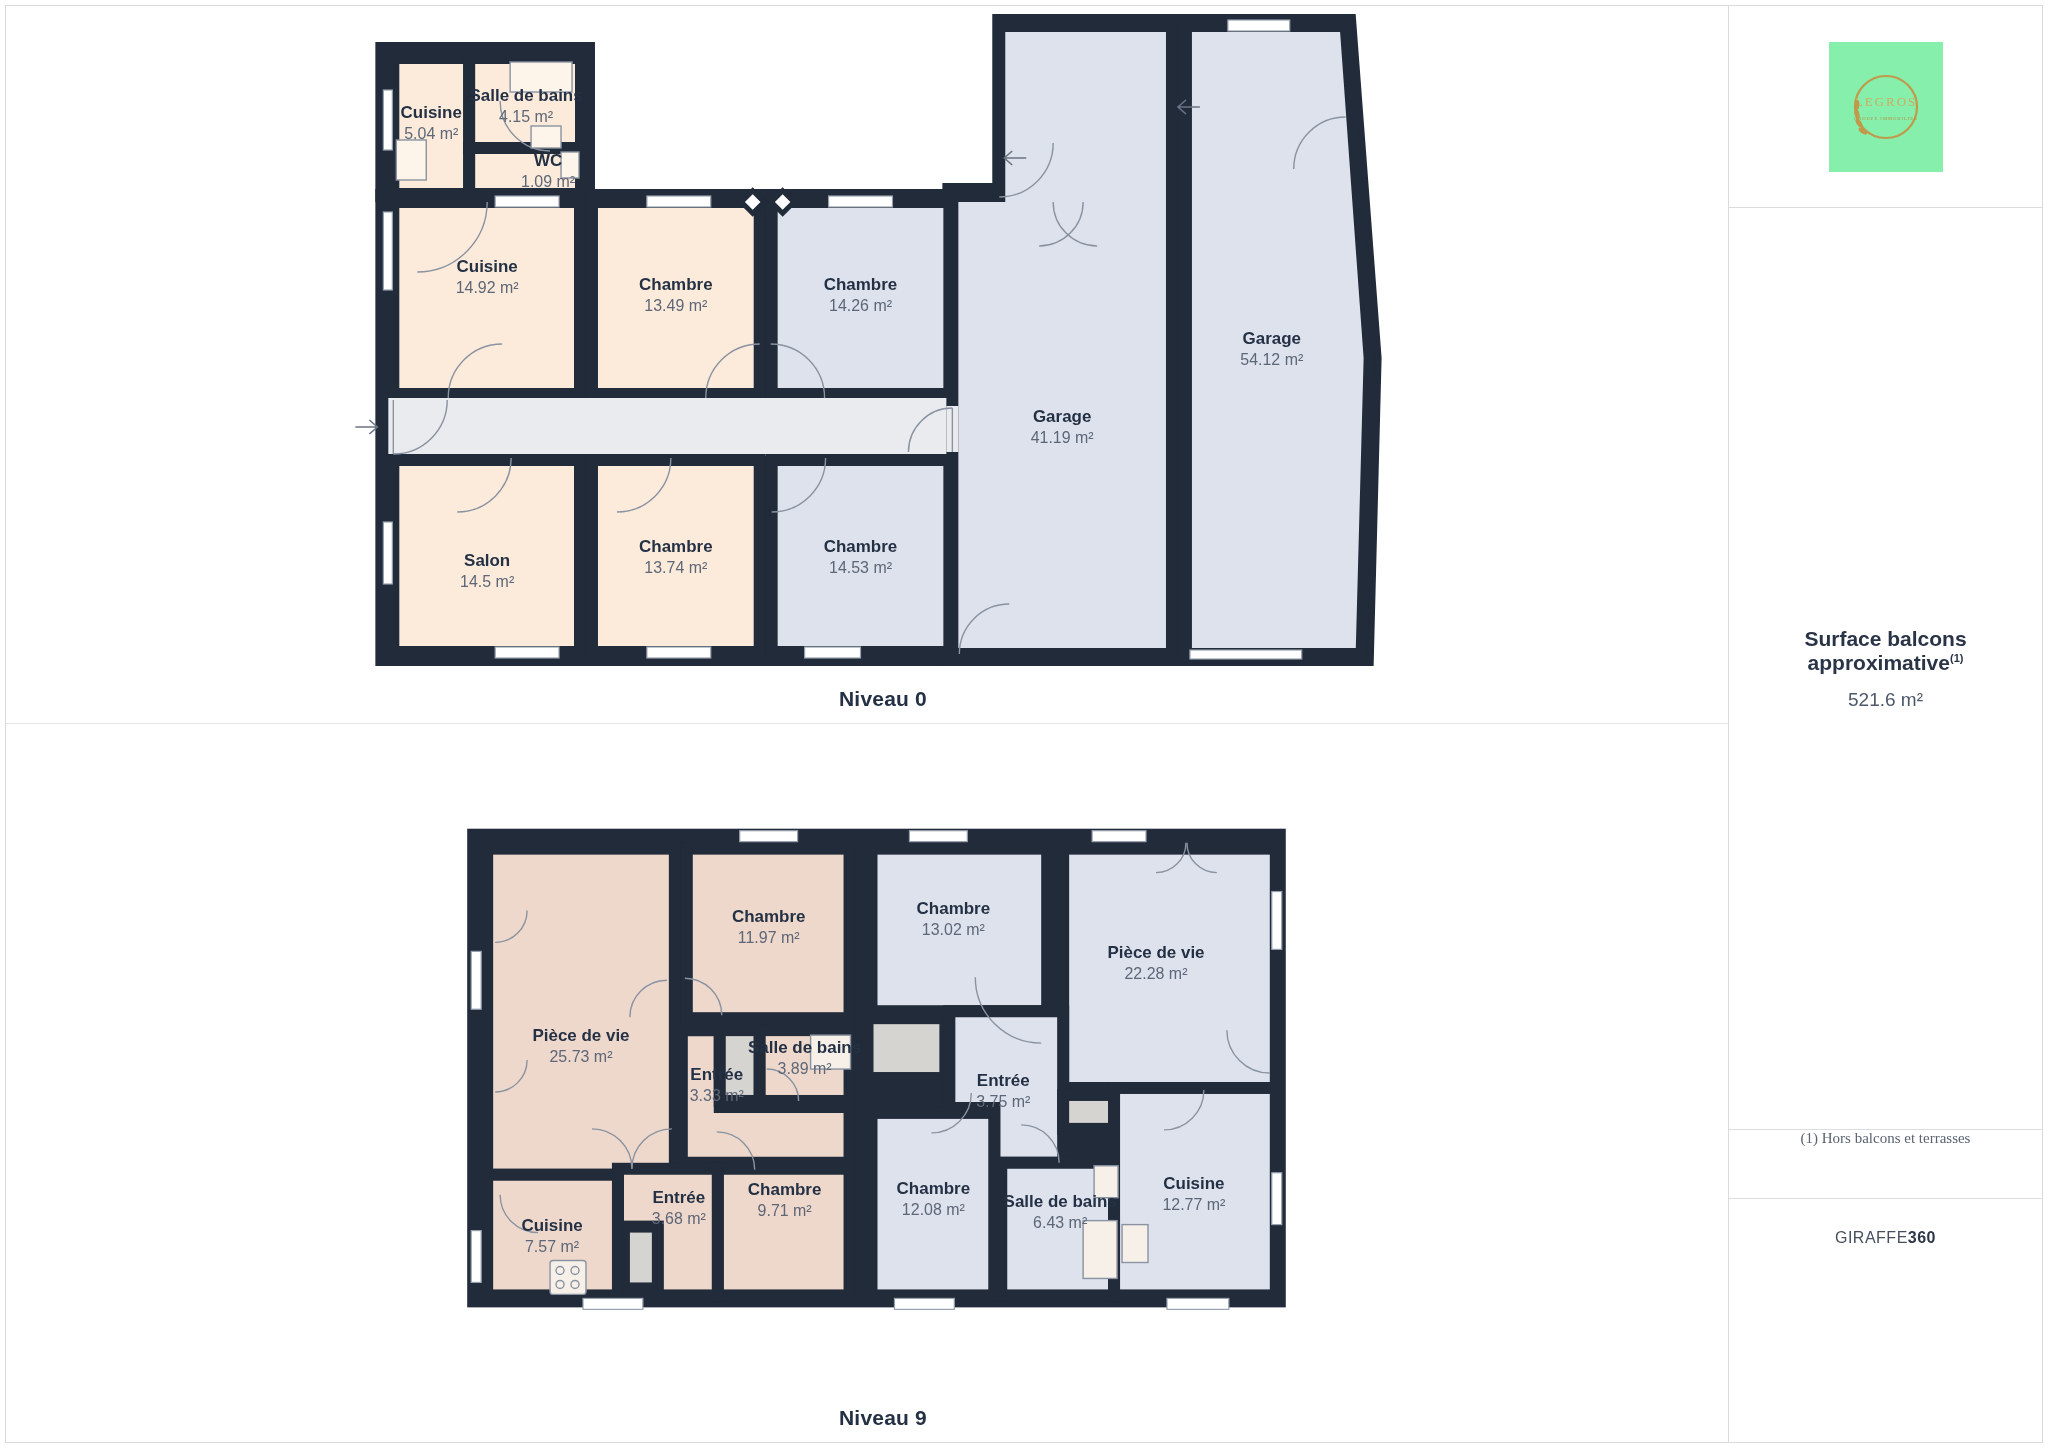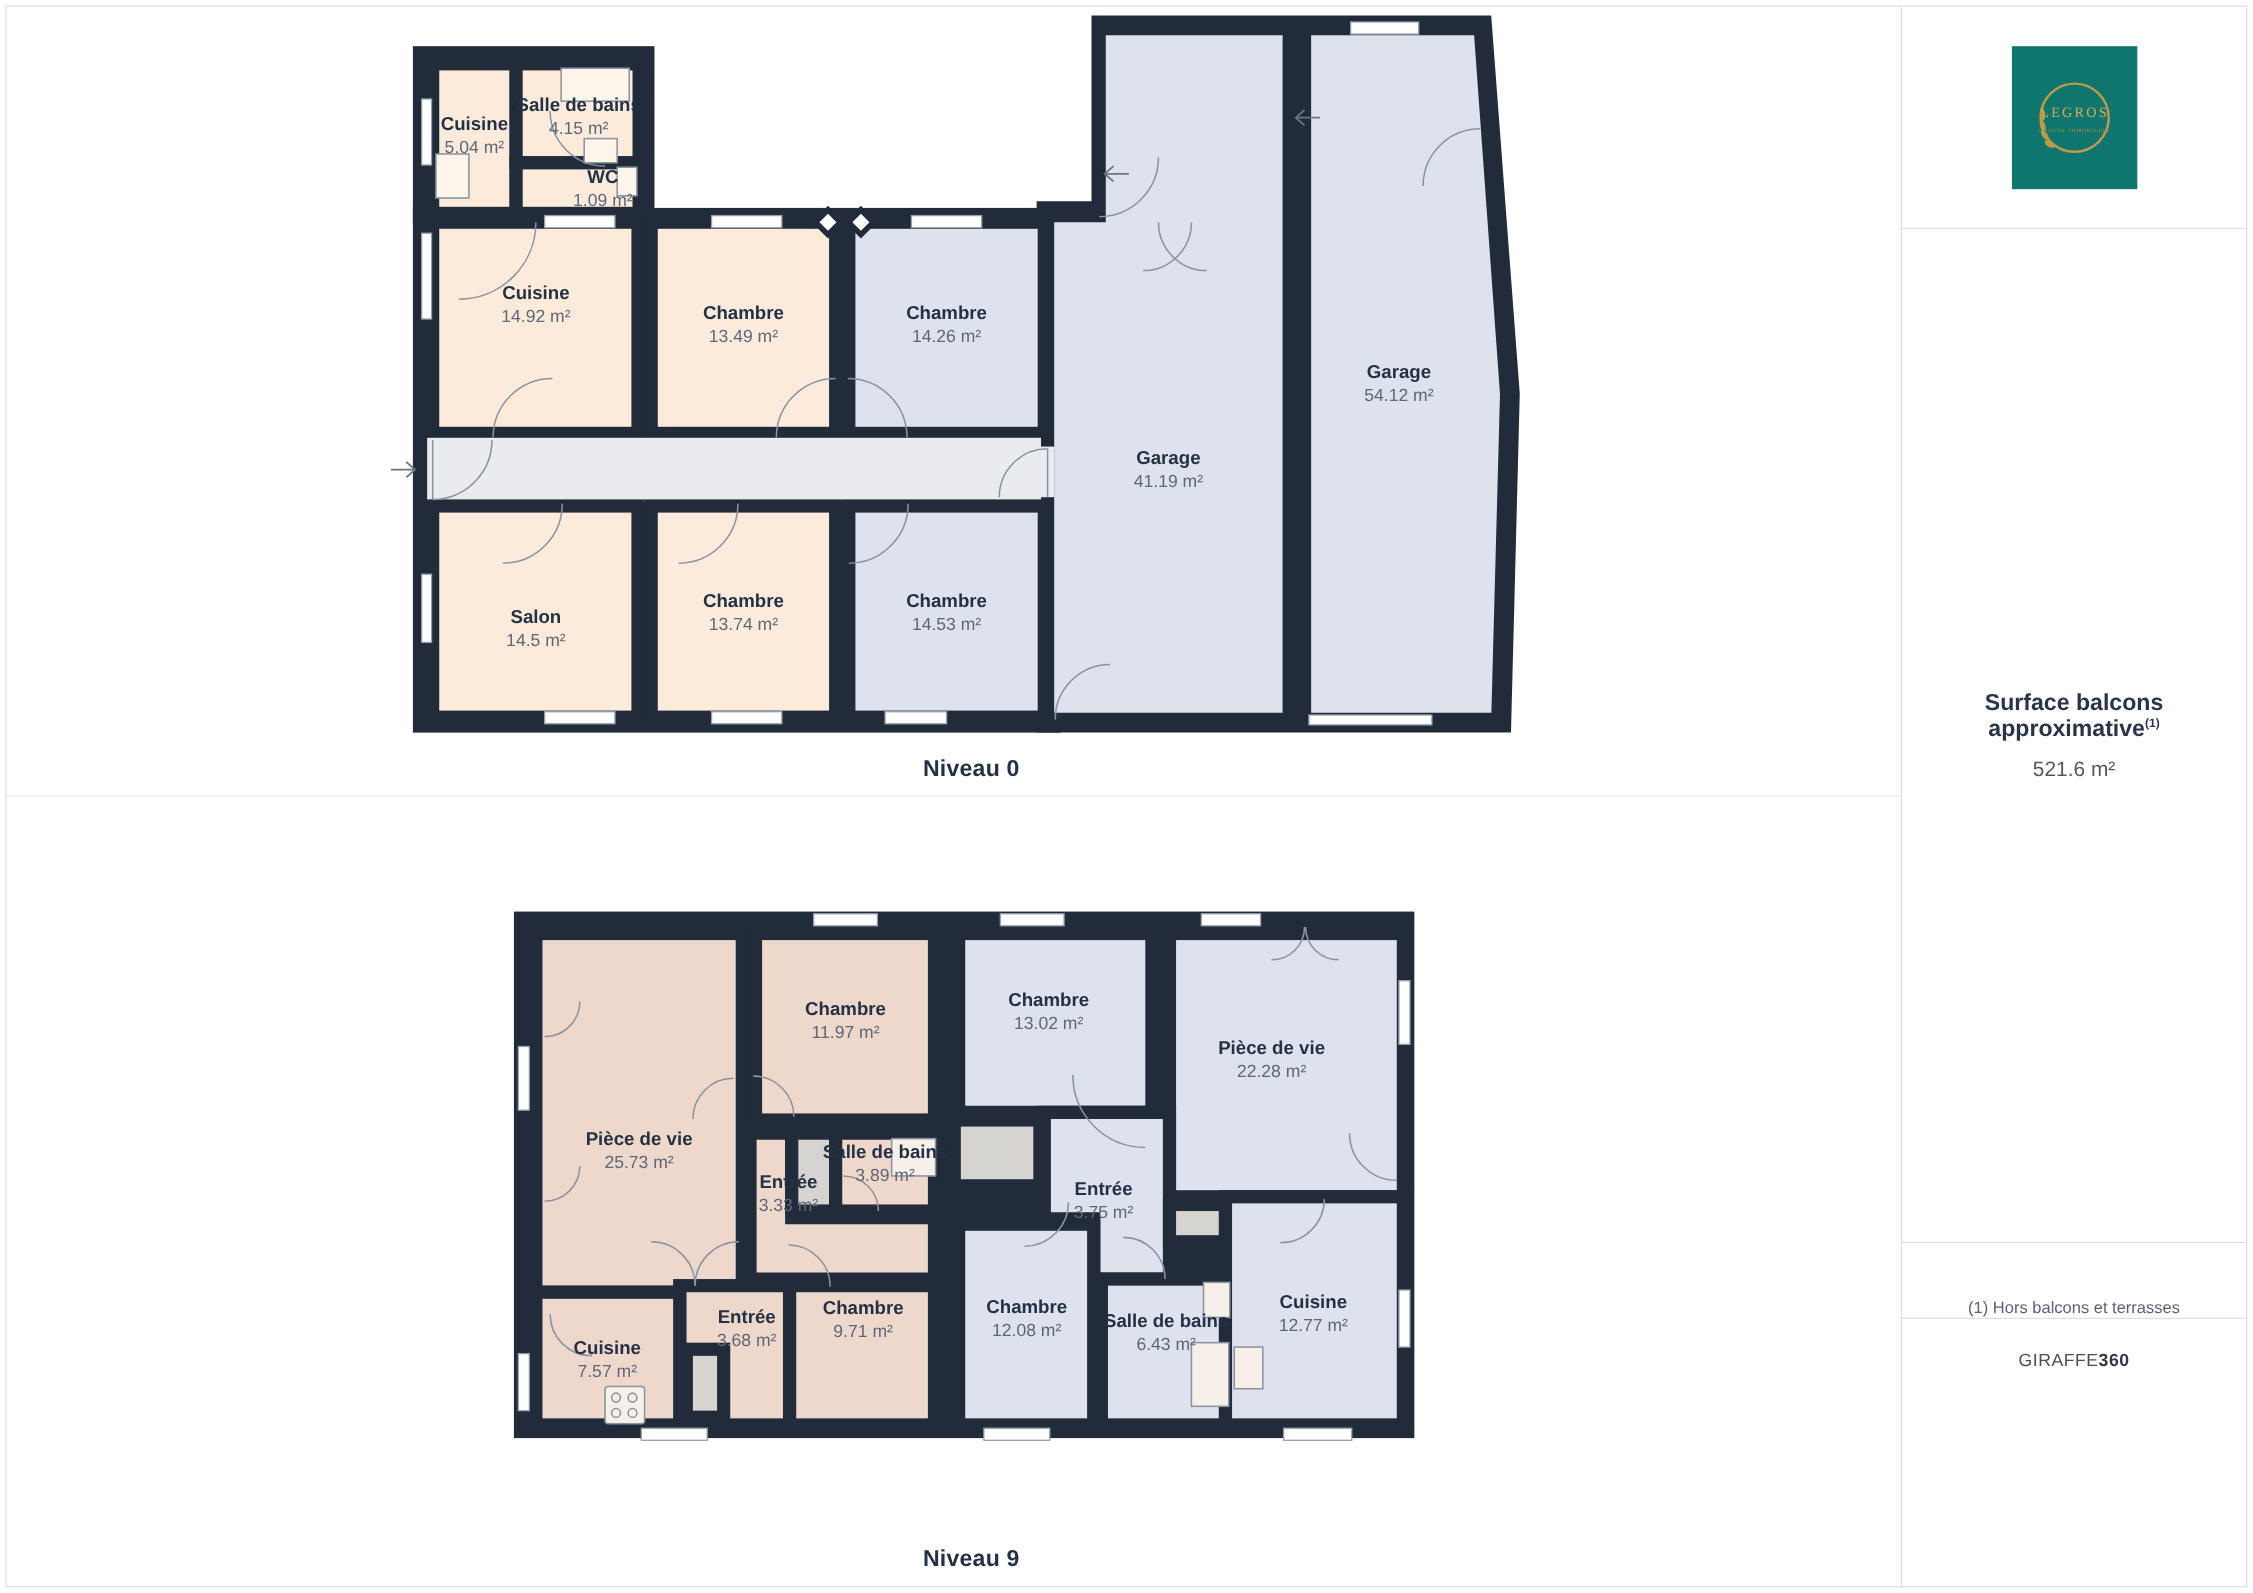--- a/index.html
+++ b/index.html
@@ -15,26 +15,26 @@
   .floor-section svg{position:absolute; left:0; top:0; width:100%; height:100%;}
   .floor-label{
     position:absolute; bottom:12px; left:16px; width:100%; text-align:center;
     font-size:21px; font-weight:700; color:#243145; letter-spacing:.2px;
   }
   .room-name{font-family:"Liberation Sans",sans-serif; font-size:17px; font-weight:700; fill:#243145;}
   .room-area{font-family:"Liberation Sans",sans-serif; font-size:16px; fill:#5d6778;}
 
   .sidebar{width:314px; border-left:1px solid #d8dadd; display:flex; flex-direction:column; box-sizing:border-box;}
   .logo-cell{height:201px; border-bottom:1px solid #dadce0; display:flex; align-items:center; justify-content:center;}
-  .logo-box{width:114px; height:130px; background:#0f766e; position:relative; display:flex; align-items:center; }
+  .logo-box{width:114px; height:130px; background:#86efac; position:relative; display:flex; align-items:center; }
   .surface-cell{flex:1; border-bottom:1px solid #dadce0; display:flex; flex-direction:column; align-items:center; justify-content:center; text-align:center; padding:0 14px;}
   .surface-title{font-size:21px; font-weight:700; color:#2a3447;}
   .surface-title sup{font-size:11px; font-weight:700;}
   .surface-value{margin-top:14px; font-size:19px; color:#4e5869;}
-  .footnote-cell{height:68px; border-bottom:1px solid #dadce0; display:flex; align-items:flex-end; justify-content:center;}
+  .footnote-cell{height:68px; border-bottom:1px solid #dadce0; display:flex; align-items:flex-start; justify-content:center;font-family:Liberation Serif, serif;}
   .footnote-text{font-size:15px; color:#596372;}
   .disclaimer-cell{height:213px; display:flex; flex-direction:column; align-items:center; justify-content:flex-start; padding-top:30px;}
   .disclaimer-text{width:268px; text-align:center; font-size:15.5px; line-height:1.5; color:#596372;}
   .brand-footer{font-size:16px; color:#454f5e; letter-spacing:.5px;}
   .brand-footer b{color:#2d3748; font-weight:700;}
 </style>
 </head>
 <body>
 
 <div class="page">

